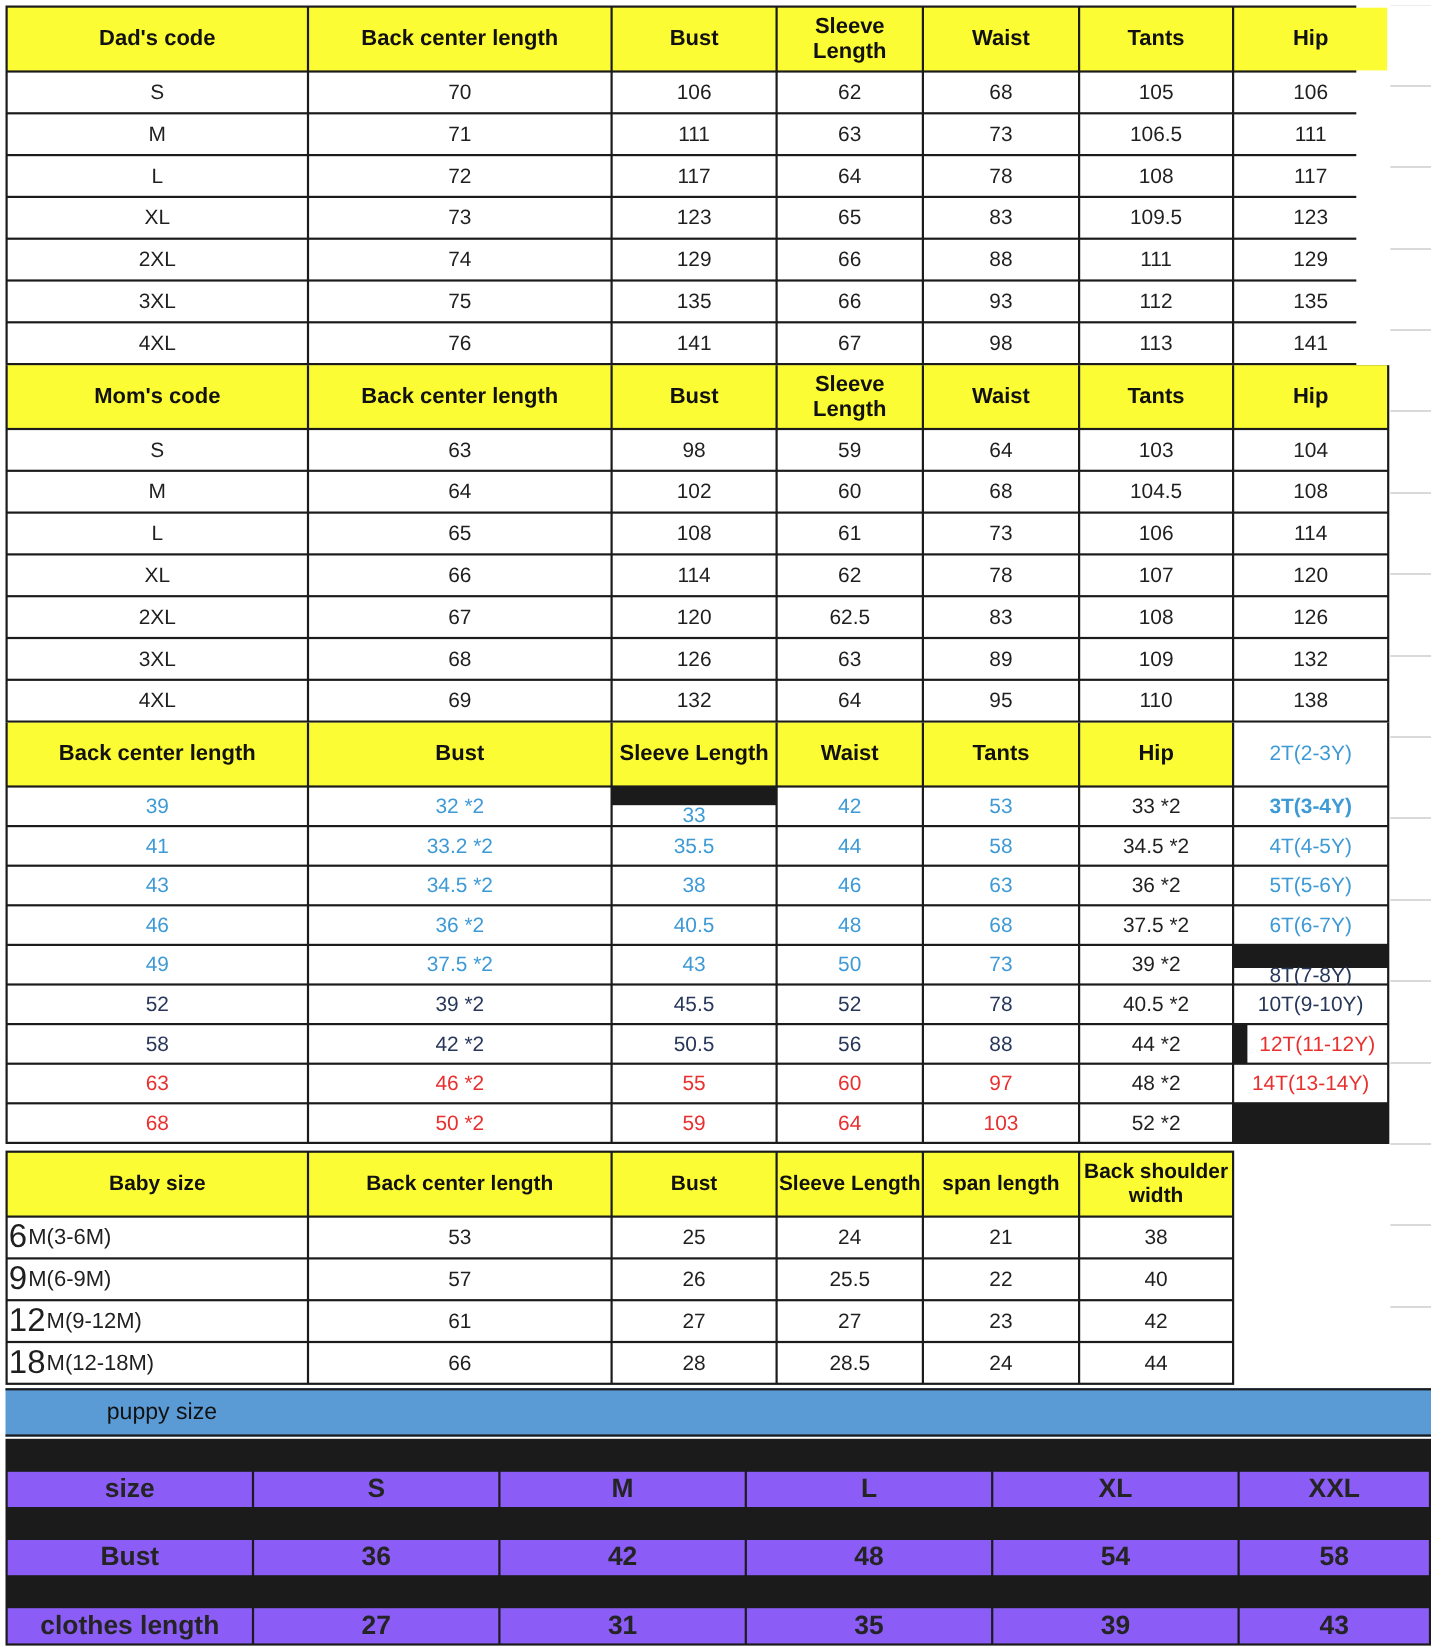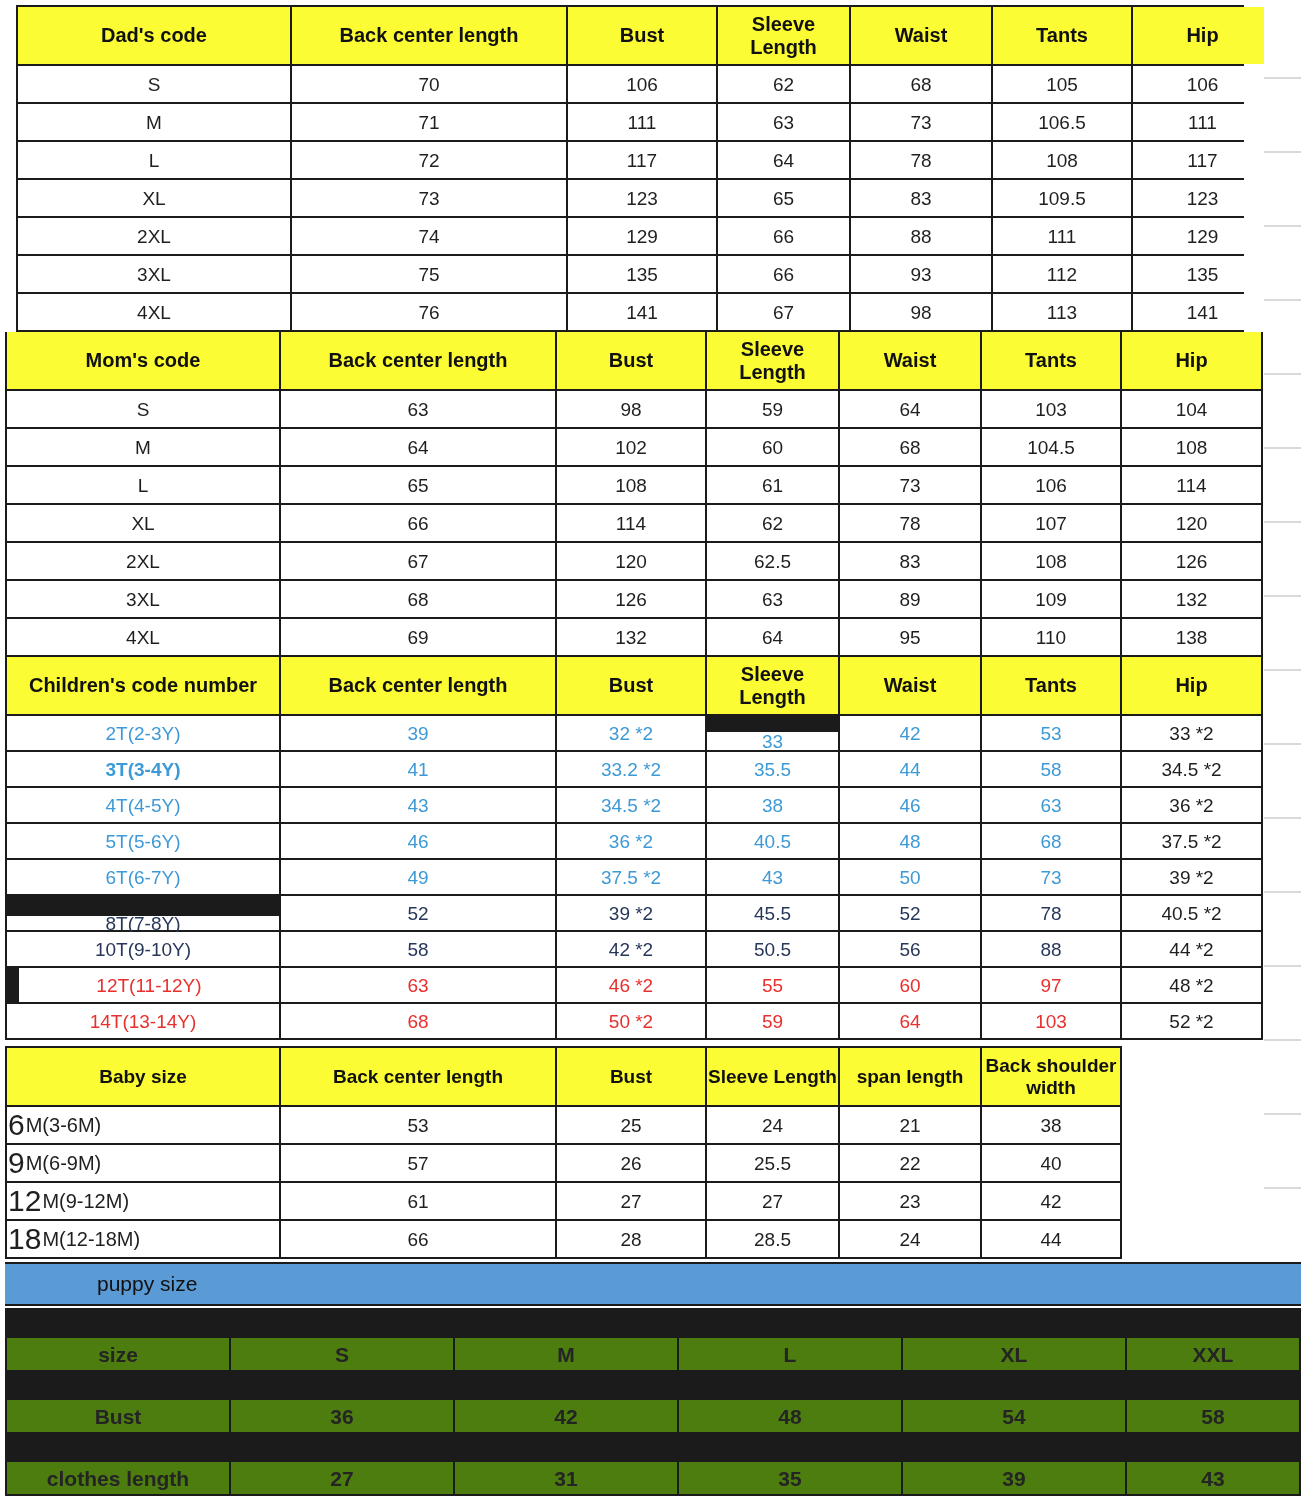--- a/index.html
+++ b/index.html
@@ -26,21 +26,21 @@
   .grid .td {
     background:#ffffff;
     font-size:19px;
     display:flex; align-items:center; justify-content:center; text-align:center;
     line-height:1;
   }
   .grid .td.left-label { justify-content:flex-start; text-align:left; padding-left:1px; font-size:20px; }
   .big-digit { font-size:30px; line-height:1; margin-right:1px; }
 
   #dad-table {
-    margin:5px 0 0 16px; width:1228px; padding:2px;
+    margin:5px 0 0 5px; width:1228px; padding:2px;
     grid-template-columns:272px 274px 148px 131px 140px 138px 139px;
     grid-template-rows:57px repeat(7,36px);
   }
   #mom-table {
     margin:0 0 0 5px; width:1258px; padding:0 2px 2px 2px;
     grid-template-columns:272px 274px 148px 131px 140px 138px 139px;
     grid-template-rows:57px repeat(7,36px);
   }
   #children-table {
     margin:0 0 0 5px; width:1258px; padding:0 2px 2px 2px;
@@ -60,21 +60,21 @@
     border-top:2px solid #1b1b1b; border-bottom:2px solid #1b1b1b;
     display:flex; align-items:center; padding-left:92px;
     font-size:21px; color:#111111;
   }
   #puppy-table {
     margin:2px 0 0 5px; width:1296px; padding:2px;
     grid-template-columns:222px 222px 222px 222px 222px 172px;
     grid-template-rows:repeat(3,60px);
   }
   #puppy-table .td {
-    background:#4d7c0f; font-weight:bold; font-size:21px; color:#242424;margin-top:28px;
+    background:#8b5cf6; font-weight:bold; font-size:24px; color:#242424;margin-top:28px;
   }
 </style>
 </head>
 <body>
 
 <div id="right-strip"></div>
 
 <div id="dad-table" class="grid">
     <div class="th">Dad's code</div>
     <div class="th">Back center length</div>
@@ -187,21 +187,20 @@
     <div class="td">4XL</div>
     <div class="td">69</div>
     <div class="td">132</div>
     <div class="td">64</div>
     <div class="td">95</div>
     <div class="td">110</div>
     <div class="td">138</div>
   </div>
 
 <div id="children-table" class="grid">
-    <div class="th">Children's code number</div>
     <div class="th">Back center length</div>
     <div class="th">Bust</div>
     <div class="th">Sleeve Length</div>
     <div class="th">Waist</div>
     <div class="th">Tants</div>
     <div class="th">Hip</div>
     <div class="td" style="color: rgb(61, 154, 214);">2T(2-3Y)</div>
     <div class="td" style="color: rgb(61, 154, 214);">39</div>
     <div class="td" style="color: rgb(61, 154, 214);">32 *2</div>
     <div class="td" style="color: rgb(61, 154, 214); margin-top: 16px;">33</div>

